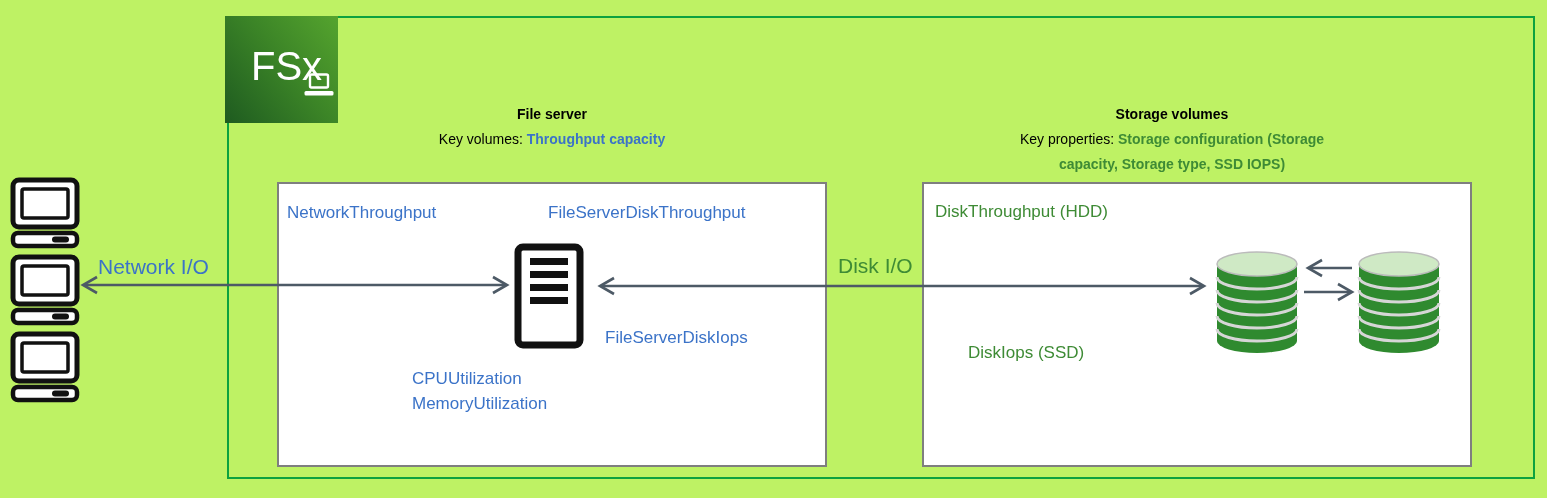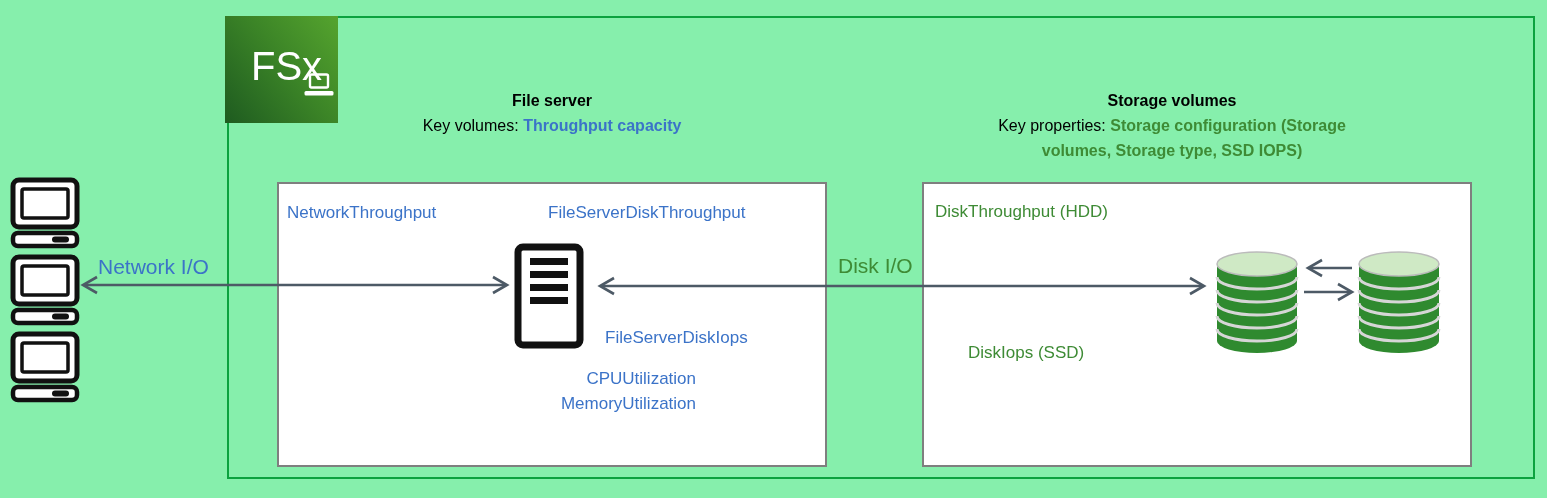--- a/index.html
+++ b/index.html
@@ -1,38 +1,38 @@
 <!DOCTYPE html>
 <html style="--blue: #3B73C8; --green: #3E8B35; --border_green: #0CA23F; --box_border: #7F7F7F; --arrow: #4D5A66; --disk_green: #2F8A2F; --disk_top: #CFE9C5; --icon_black: #111111;"><head>
 <meta charset="utf-8">
 <style>
   html,body{margin:0;padding:0;background:#fff;}
   .stage{
-    position:relative;width:1547px;height:498px;background:#86efac;
+    position:relative;width:1547px;height:498px;background:#bef264;
     font-family:"Liberation Sans", sans-serif;overflow:hidden;
     color:#000;
   }
   .outer-box{
     position:absolute;left:227px;top:16px;width:1308px;height:463px;
     border:2.5px solid var(--border_green,#0CA23F);box-sizing:border-box;background:transparent;
   }
   .inner-box{
     position:absolute;top:182px;width:550px;height:285px;
     border:2px solid var(--box_border,#7F7F7F);box-sizing:border-box;background:#fff;
   }
   .logo{
     position:absolute;left:225px;top:16px;width:113px;height:107px;
     background:linear-gradient(52deg,#1E5B20 0%,#3C8527 55%,#55A42E 100%);
   }
   .logo-text{
     position:absolute;left:26px;top:28px;font-size:40px;color:#fff;
     font-weight:400;letter-spacing:0;line-height:44px;
   }
   .logo-laptop{position:absolute;left:78px;top:57px;}
-  .heading{position:absolute;top:88px;text-align:center;font-size:16px;line-height:25px;}
+  .heading{position:absolute;top:102px;text-align:center;font-size:14px;line-height:25px;}
   .h-title{font-weight:bold;}
   .blue{color:var(--blue,#3B73C8);}
   .green{color:var(--green,#3E8B35);text-align:center;}
   .bold{font-weight:bold;}
   .metric{position:absolute;font-size:17px;line-height:23px;white-space:nowrap;}
   .flow-label{position:absolute;font-size:21px;line-height:23px;white-space:nowrap;}
   .icon{position:absolute;}
   svg{display:block;}
   .arrow-layer{position:absolute;left:0;top:0;pointer-events:none;}
   .arrow{stroke:var(--arrow,#4D5A66);stroke-width:2.6;fill:none;}
@@ -82,31 +82,31 @@
     </svg>
   </div>
 
   <div class="heading" style="left:302px;width:500px;">
     <div class="h-title">File server</div>
     <div><span>Key volumes: </span><span class="blue bold">Throughput capacity</span></div>
   </div>
 
   <div class="heading" style="left:892px;width:560px;">
     <div class="h-title">Storage volumes</div>
-    <div><span>Key properties: </span><span class="green bold">Storage configuration (Storage</span><br><span class="green bold">volumes, Storage type, SSD IOPS)</span></div>
+    <div><span>Key properties: </span><span class="green bold">Storage configuration (Storage</span><br><span class="green bold">capacity, Storage type, SSD IOPS)</span></div>
   </div>
 
   <div class="inner-box" style="left:277px;"></div>
 
   <div class="inner-box" style="left:922px;"></div>
 
   <div class="metric blue" style="left:287px;top:201px;">NetworkThroughput</div>
   <div class="metric blue" style="left:548px;top:201px;">FileServerDiskThroughput</div>
   <div class="metric blue" style="left:605px;top:326px;">FileServerDiskIops</div>
-  <div class="metric blue" style="left:396px;top:366px;width:300px;text-align:right;line-height:25px;white-space:normal;">
+  <div class="metric blue" style="left:412px;top:366px;width:300px;text-align:left;line-height:25px;white-space:normal;">
     <span>CPUUtilization</span><br>
     <span>MemoryUtilization</span>
   </div>
 
   <div class="metric green" style="left:935px;top:200px;">DiskThroughput (HDD)</div>
   <div class="metric green" style="left:968px;top:341px;">DiskIops (SSD)</div>
 
   <div class="flow-label blue" style="left:98px;top:255px;">Network I/O</div>
   <div class="flow-label green" style="left:838px;top:254px;">Disk I/O</div>
 

